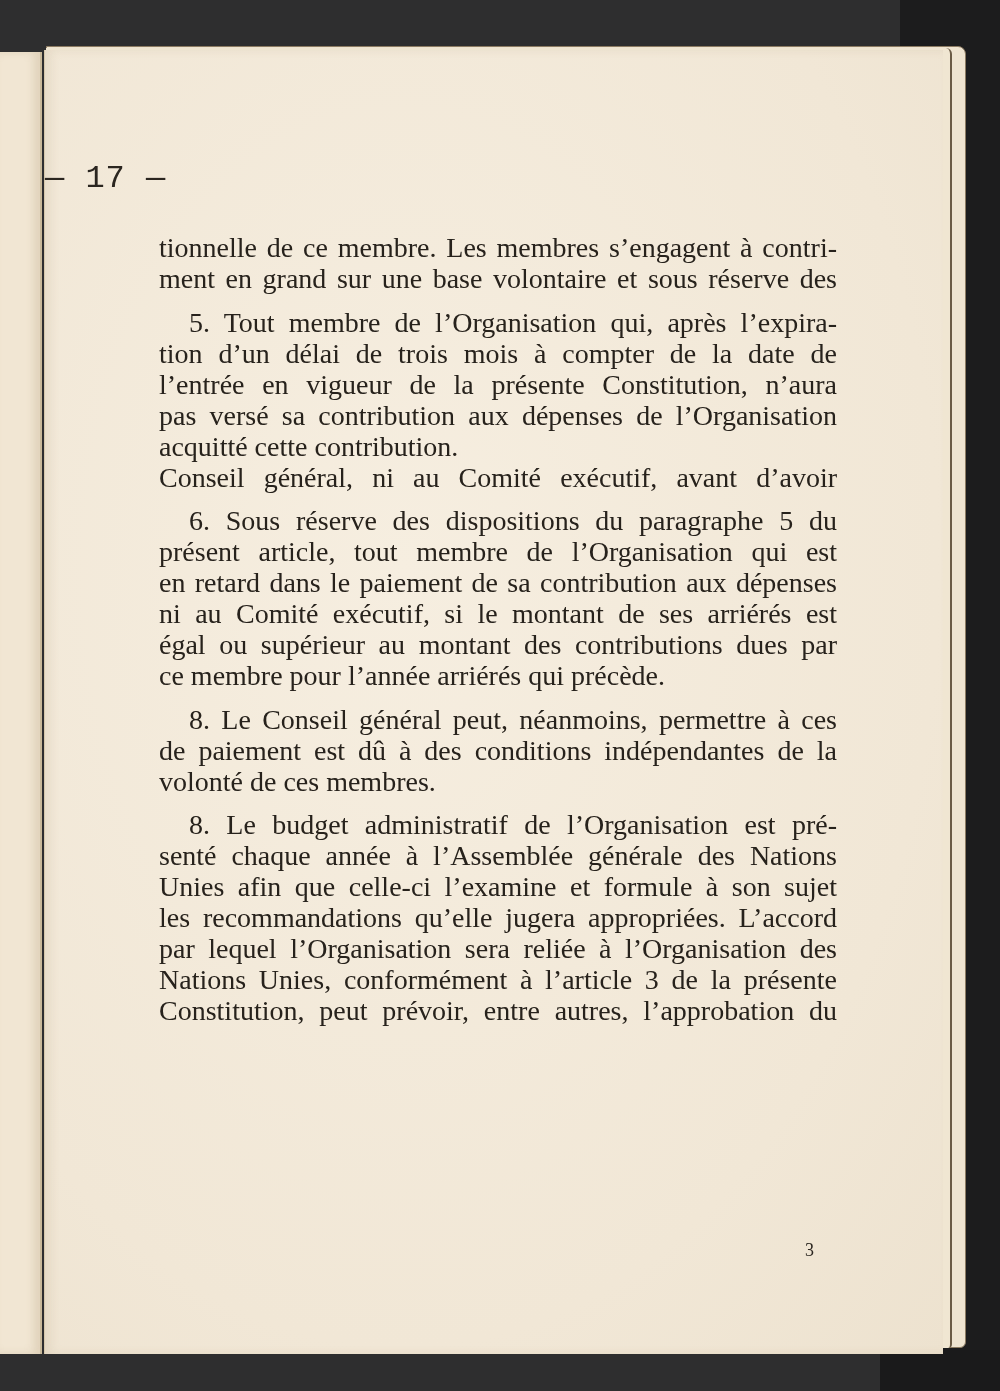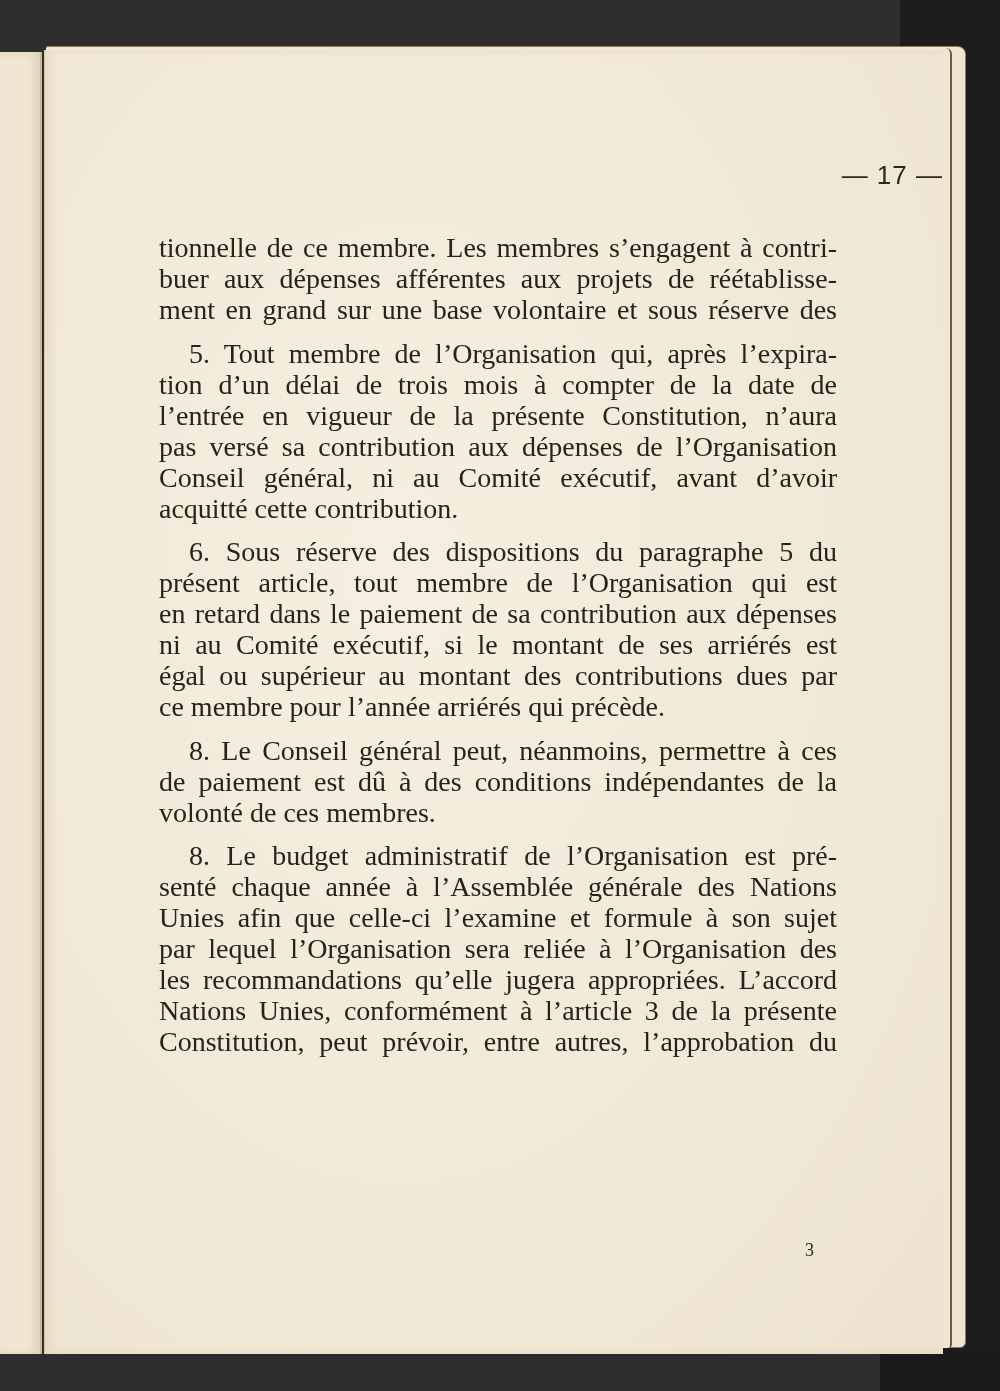--- a/index.html
+++ b/index.html
@@ -55,23 +55,23 @@
       width: 898px; height: 1304px;
       background: #f3eadb;
       background-image: radial-gradient(ellipse at 40% 40%, #f6eee0 0%, #f1e7d6 70%, #ede2cf 100%);
       border-left: 1px solid #d7c8ab;
       box-shadow: inset 6px 0 10px rgba(160,130,90,0.12);
     }
     .running-head {
       position: absolute;
       left: 0; right: 0;
       top: 110px;
-      text-align: right;
-      font-family: Liberation Sans, sans-serif;
-      font-size: 26px;
+      text-align: left;
+      font-family: Liberation Mono, monospace;
+      font-size: 32px;
       color: #2b2620;
       letter-spacing: 1px;
     }
     .body-text {
       position: absolute;
       left: 114px;
       top: 182px;
       width: 678px;
       font-family: "Liberation Serif", serif;
       font-size: 28px;
@@ -111,31 +111,30 @@
 <div class="left-page"></div>
 <div class="page-stack-1"></div>
 <div class="page-stack-2"></div>
 
 <div class="page">
   <div class="running-head">— 17 —</div>
 
   <div class="body-text">
     <p class="para">
       <span class="line">tionnelle de ce membre. Les membres s’engagent à contri-</span>
-      <span class="line">buer aux dépenses afférentes aux projets de réétablisse-</span>
       <span class="line">ment en grand sur une base volontaire et sous réserve des</span>
     </p>
 
     <p class="para">
       <span class="line indent">5. Tout membre de l’Organisation qui, après l’expira-</span>
       <span class="line">tion d’un délai de trois mois à compter de la date de</span>
       <span class="line">l’entrée en vigueur de la présente Constitution, n’aura</span>
       <span class="line">pas versé sa contribution aux dépenses de l’Organisation</span>
+      <span class="line last">acquitté cette contribution.</span>
       <span class="line">Conseil général, ni au Comité exécutif, avant d’avoir</span>
-      <span class="line last">acquitté cette contribution.</span>
     </p>
 
     <p class="para">
       <span class="line indent">6. Sous réserve des dispositions du paragraphe 5 du</span>
       <span class="line">présent article, tout membre de l’Organisation qui est</span>
       <span class="line">en retard dans le paiement de sa contribution aux dépenses</span>
       <span class="line">ni au Comité exécutif, si le montant de ses arriérés est</span>
       <span class="line">égal ou supérieur au montant des contributions dues par</span>
       <span class="line last">ce membre pour l’année arriérés qui précède.</span>
     </p>
@@ -143,21 +142,21 @@
     <p class="para">
       <span class="line indent">8. Le Conseil général peut, néanmoins, permettre à ces</span>
       <span class="line">de paiement est dû à des conditions indépendantes de la</span>
       <span class="line last">volonté de ces membres.</span>
     </p>
 
     <p class="para">
       <span class="line indent">8. Le budget administratif de l’Organisation est pré-</span>
       <span class="line">senté chaque année à l’Assemblée générale des Nations</span>
       <span class="line">Unies afin que celle-ci l’examine et formule à son sujet</span>
+      <span class="line">les recommandations qu’elle jugera appropriées. L’accord</span>
       <span class="line">par lequel l’Organisation sera reliée à l’Organisation des</span>
-      <span class="line">les recommandations qu’elle jugera appropriées. L’accord</span>
       <span class="line">Nations Unies, conformément à l’article 3 de la présente</span>
       <span class="line">Constitution, peut prévoir, entre autres, l’approbation du</span>
     </p>
   </div>
 
   <div class="signature">3</div>
 </div>
 
 </body></html>

